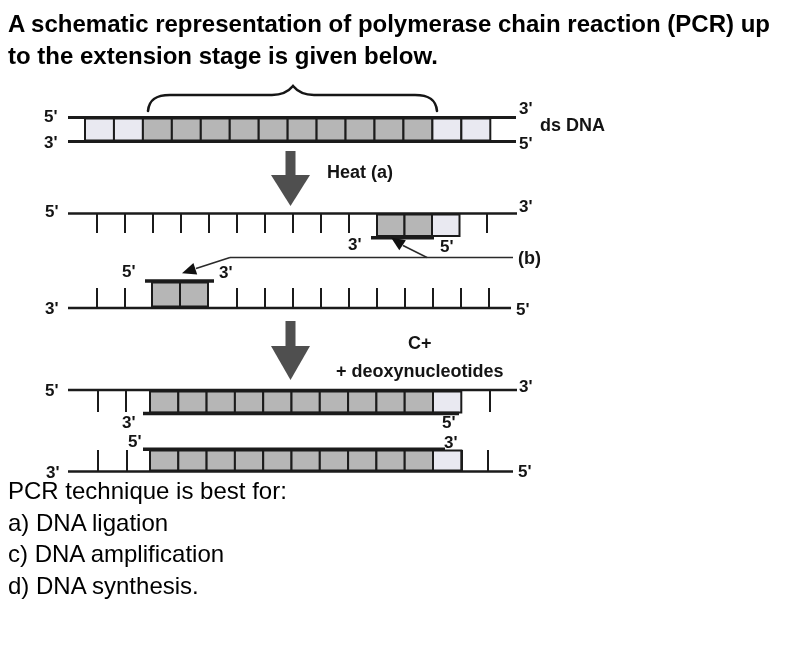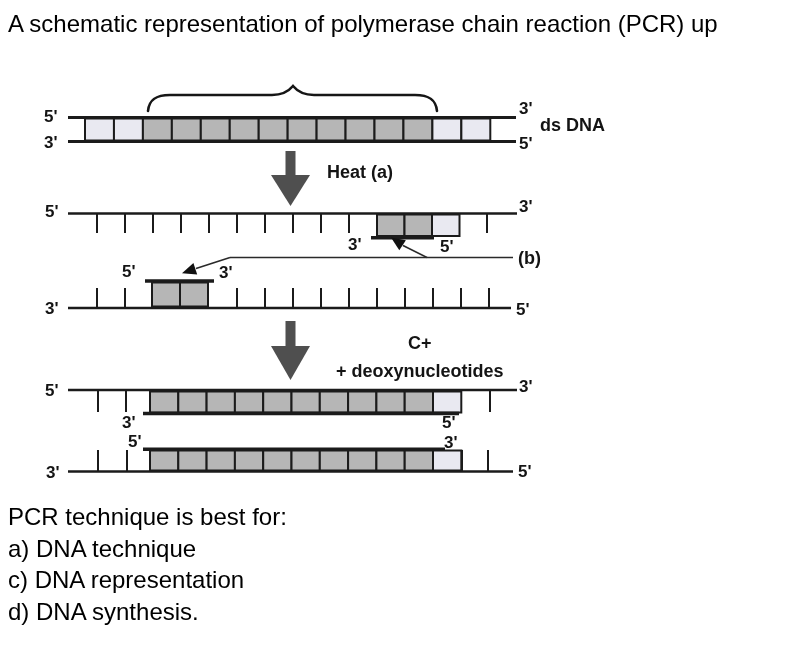--- a/index.html
+++ b/index.html
@@ -2,24 +2,24 @@
 <html style="--template-segment: #b6b6b6; --flank-segment: #e9e9f1; --stroke: #1b1b1b; --arrow: #4f4f4f;"><head>
 <meta charset="utf-8">
 <style>
   html,body{margin:0;padding:0;}
   body{
     width:800px;height:667px;background:#ffffff;position:relative;overflow:hidden;
     font-family:"Liberation Sans",sans-serif;color:#000;
   }
   .question-top{
     position:absolute;left:8px;top:8px;width:790px;
-    font-size:24px;line-height:32px;font-weight:400;
+    font-size:24px;line-height:32px;font-weight:700;
   }
   .question-bottom{
-    position:absolute;left:8px;top:501px;width:790px;
+    position:absolute;left:8px;top:475px;width:790px;
     font-size:24px;line-height:31.5px;font-weight:400;
   }
   .question-bottom div{white-space:nowrap;}
   svg.diagram{position:absolute;left:0;top:0;}
   .strand{stroke:var(--stroke,#1b1b1b);}
   .seg{stroke:var(--stroke,#1b1b1b);stroke-width:2;}
   .seg.dark{fill:var(--template-segment,#b6b6b6);}
   .seg.light{fill:var(--flank-segment,#e9e9f1);}
   .tickgrp line{stroke:var(--stroke,#1b1b1b);stroke-width:2;}
   .arrowfill{fill:var(--arrow,#4f4f4f);}
@@ -27,20 +27,21 @@
   .ptrhead{fill:#111;}
   .brace{fill:none;stroke:#161616;stroke-width:2.6;stroke-linecap:round;}
   text.prime{font-family:"Liberation Sans",sans-serif;font-size:17px;font-weight:700;fill:#141414;}
   text.annot{font-family:"Liberation Sans",sans-serif;font-size:18px;font-weight:700;fill:#141414;}
 </style>
 </head>
 <body>
 
 <div class="question-top">
   <div>A schematic representation of polymerase chain reaction (PCR) up</div>
+  <div>to the extension stage is given below.</div>
 </div>
 
 <svg class="diagram" width="800" height="500" viewBox="0 0 800 500">
 
   <path class="brace" d="M 148 111 C 149 99 157 95 170 95 L 272 95 C 282 95 288 92 293 86 C 298 92 304 95 314 95 L 415 95 C 428 95 436 99 437 111"></path>
 
   <g>
     <line class="strand" x1="68" y1="117.5" x2="516" y2="117.5" stroke-width="3"></line>
     <line class="strand" x1="68" y1="141.5" x2="516" y2="141.5" stroke-width="3"></line>
     <g>
@@ -197,16 +198,16 @@
       </g>
     <text class="prime" x="128" y="447">5'</text>
     <text class="prime" x="444" y="448">3'</text>
     <text class="prime" x="46" y="478">3'</text>
     <text class="prime" x="518" y="477">5'</text>
   </g>
 </svg>
 
 <div class="question-bottom">
   <div>PCR technique is best for:</div>
-  <div>a) DNA technique</div>
-  <div>c) DNA representation</div>
+  <div>a) DNA ligation</div>
+  <div>c) DNA amplification</div>
   <div>d) DNA synthesis.</div>
 </div>
 
 </body></html>

